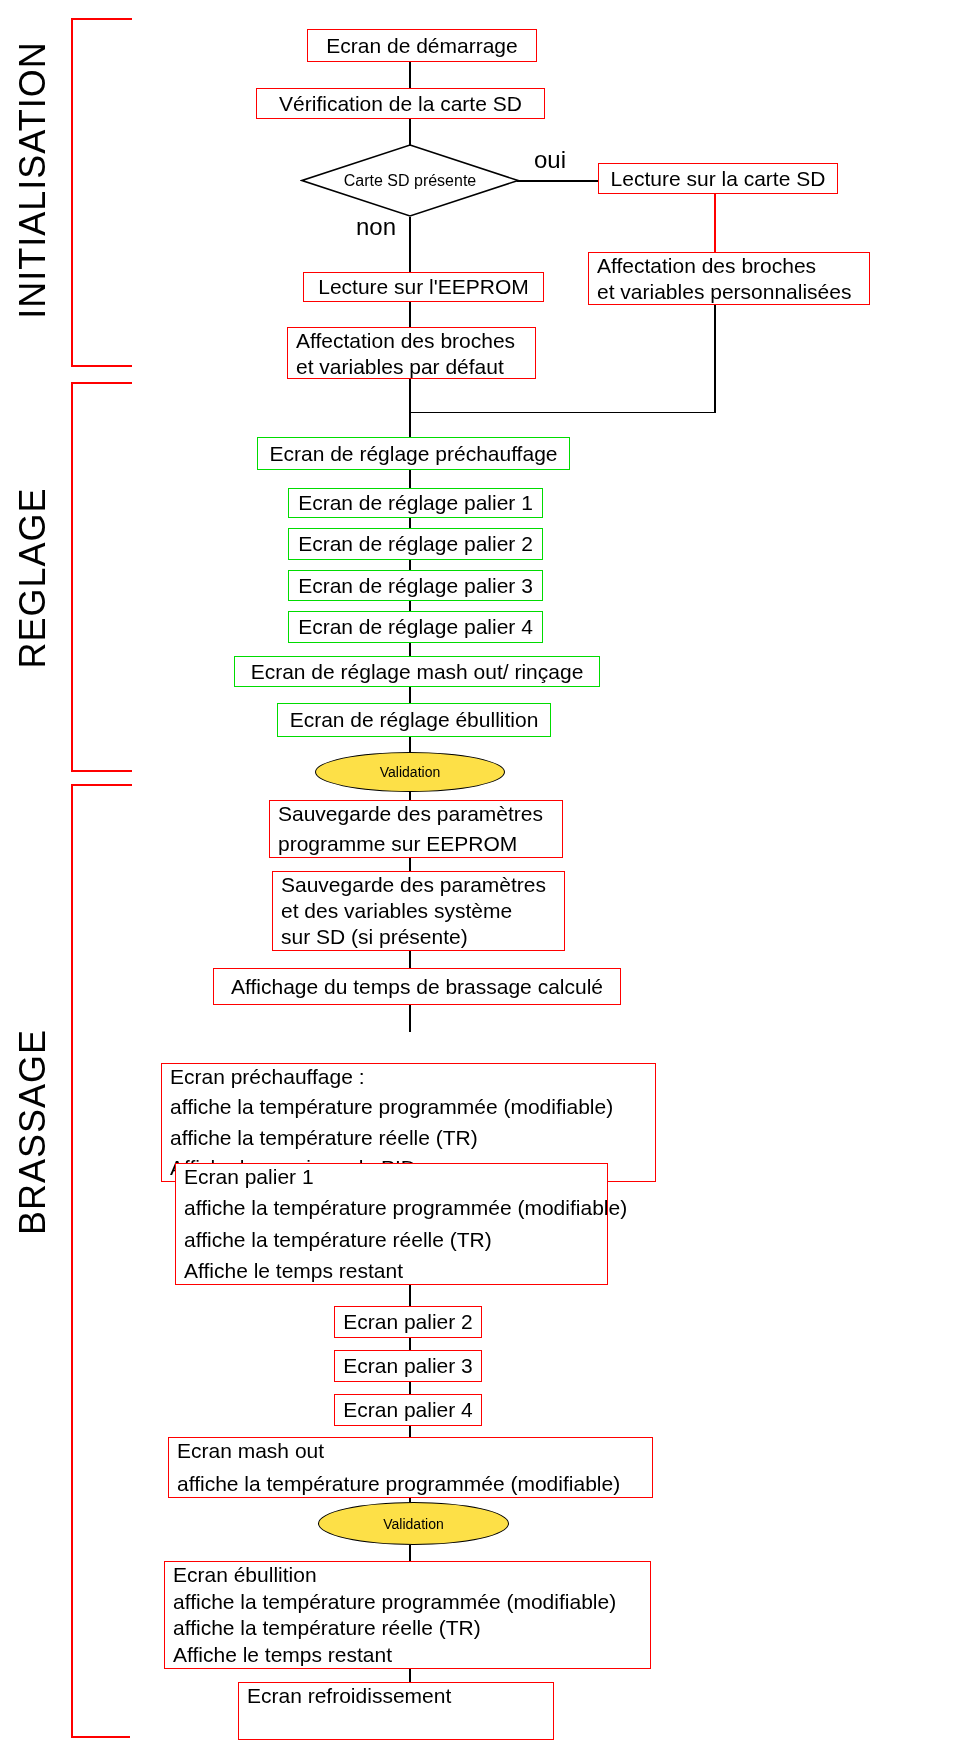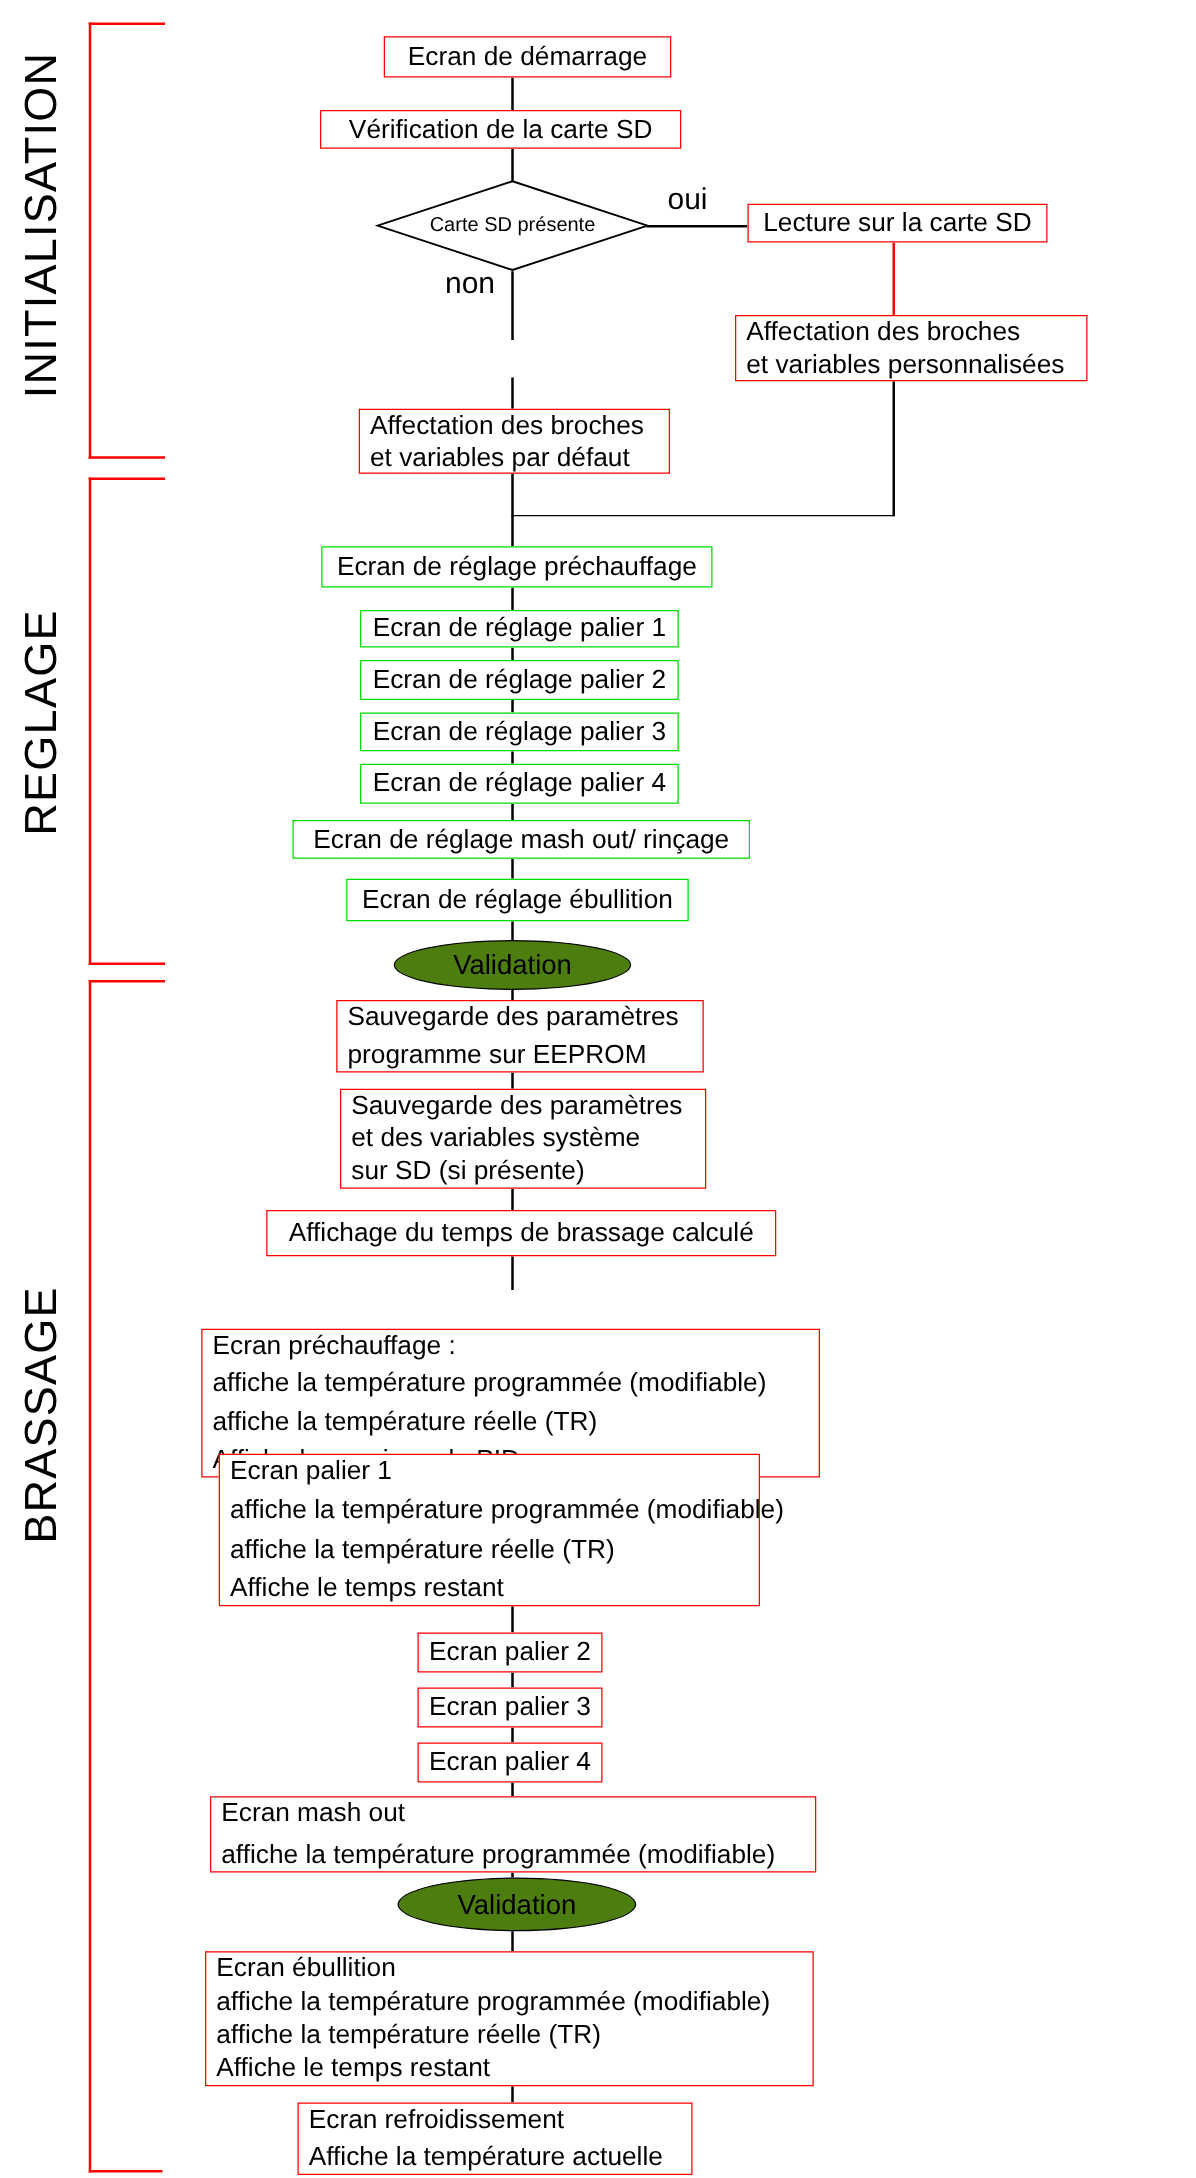--- a/index.html
+++ b/index.html
@@ -10,22 +10,22 @@
   .line { position:absolute; background:#000; z-index:1; }
   .line.red { background:#ff0000; }
   .bracket { position:absolute; background:#ff0000; z-index:1; }
 
   .box { position:absolute; border:1.5px solid #ff0000; background:#fff; z-index:2;
          display:flex; align-items:center; justify-content:center;
          font-size:21px; line-height:26px; white-space:nowrap; }
   .box.green { border-color:#00dc00; }
   .box.ml { flex-direction:column; align-items:flex-start; justify-content:space-between; padding-left:8px; }
 
-  .ellipse { position:absolute; border:1.6px solid #000; border-radius:50%; background:#4d7c0f; z-index:2;
-             display:flex; align-items:center; justify-content:center; font-size:22px; }
+  .ellipse { position:absolute; border:1.6px solid #000; border-radius:50%; background:#fde047; z-index:2;
+             display:flex; align-items:center; justify-content:center; font-size:14px; }
 
   .diamond { position:absolute; z-index:2; }
   .diamond-text { position:absolute; z-index:3; display:flex; align-items:center; justify-content:center;
                   font-size:16px; }
 
   .edge-label { position:absolute; z-index:3; font-size:24px; background:#fff; padding:0 2px; }
 
   .section-label { position:absolute; z-index:2; width:400px; height:48px;
                    display:flex; align-items:center; justify-content:center;
                    font-size:36px; letter-spacing:1px; transform:rotate(-90deg); }
@@ -106,20 +106,23 @@
 
   <div class="box" style="left:598px; top:163px; width:240px; height:31px;">
     <span>Lecture sur la carte SD</span>
   </div>
 
   <div class="box ml" style="left:588px; top:252px; width:282px; height:53px;">
     <span>Affectation des broches</span>
     <span>et variables personnalisées</span>
   </div>
 
+  <div class="box" style="left:303px; top:272px; width:241px; height:30px;">
+    <span>Lecture sur l'EEPROM</span>
+  </div>
 
   <div class="box ml" style="left:287px; top:327px; width:249px; height:52px;">
     <span>Affectation des broches</span>
     <span>et variables par défaut</span>
   </div>
 
   <div class="box green" style="left:257px; top:437px; width:313px; height:33px;">
     <span>Ecran de réglage préchauffage</span>
   </div>
   <div class="box green" style="left:288px; top:488px; width:255px; height:30px;">
@@ -195,16 +198,15 @@
 
   <div class="box ml" style="left:164px; top:1561px; width:487px; height:108px;">
     <span>Ecran ébullition</span>
     <span>affiche la température programmée (modifiable)</span>
     <span>affiche la température réelle (TR)</span>
     <span>Affiche le temps restant</span>
   </div>
 
   <div class="box ml" style="left:238px; top:1682px; width:316px; height:58px;">
     <span>Ecran refroidissement</span>
-    <span>Affiche la température actuelle</span>
   </div>
 
 </div>
 
 </body></html>

